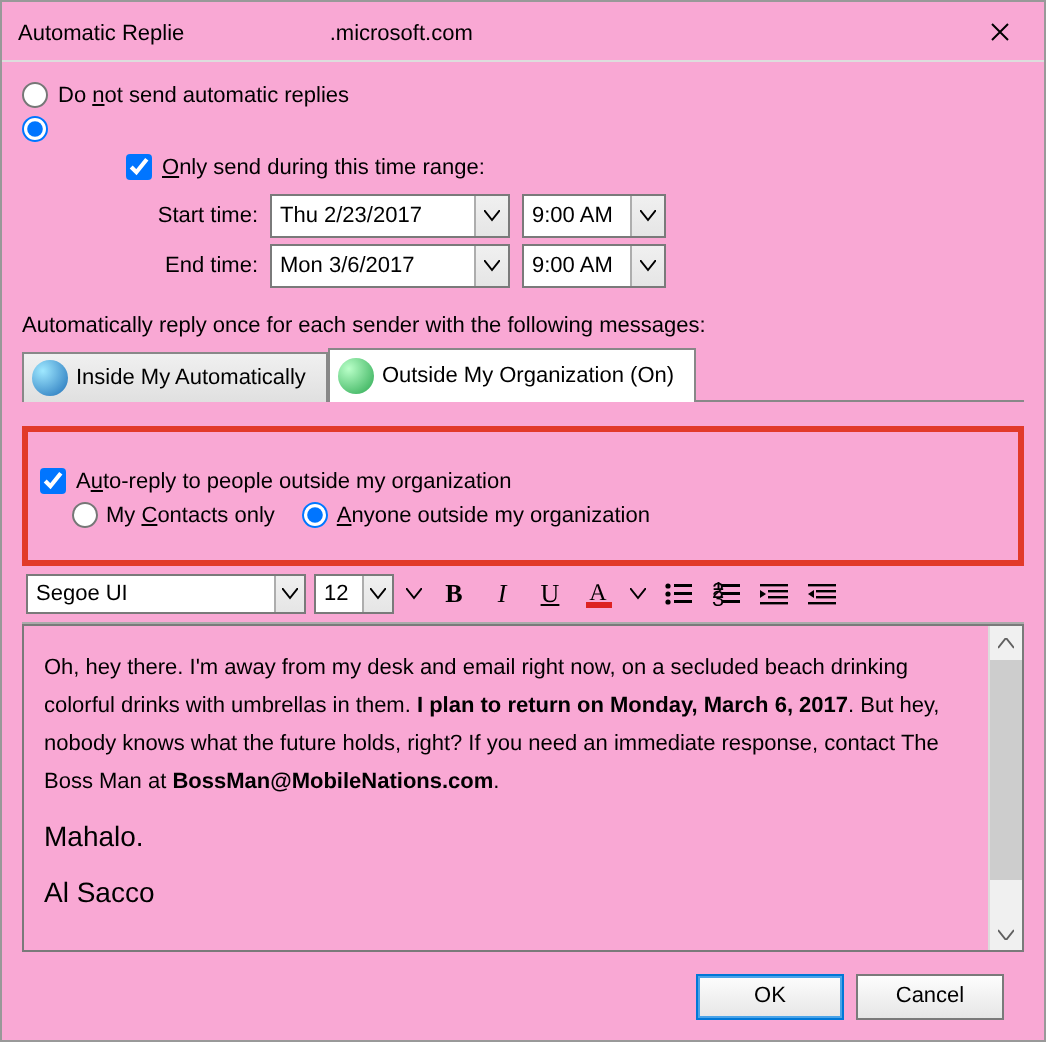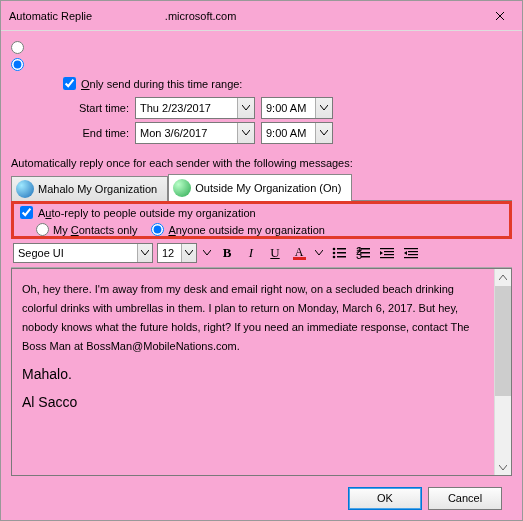--- a/index.html
+++ b/index.html
@@ -20,37 +20,37 @@
 .combo .dd{position:absolute;right:0;top:0;width:17px;height:100%;border-left:1px solid #adadad;background:linear-gradient(#f0f0f0,#e5e5e5);display:flex;align-items:center;justify-content:center}
 .chev svg{width:8px;height:6px}
 .section-lbl{margin:10px 0 4px 0}
 .tabs{display:flex;align-items:flex-end;position:relative;height:28px;border-bottom:1px solid #888}
 .tab{height:27px;border:1px solid #888;border-bottom:none;display:flex;align-items:center;gap:4px;padding:0 10px 0 4px;background:linear-gradient(#fdfdfd,#e4e4e4);position:relative;top:1px;cursor:pointer}
 .tab.inactive{background:linear-gradient(#f0f0f0,#e0e0e0);top:1px;height:25px}
 .tab.active{background:#fff;z-index:2}
 .tabicon{width:18px;height:18px;border-radius:50%}
 .tabicon.blue{background:radial-gradient(circle at 30% 30%,#9fe8ff,#1e6fb8)}
 .tabicon.green{background:radial-gradient(circle at 30% 30%,#b9ffc8,#2aa850)}
-.highlight{border:3px solid #e23a2a;padding:0 6px;margin-top:0}
+.highlight{border:3px solid #e23a2a;padding:16px 6px;margin-top:12px}
 .opt-row{display:flex;align-items:center;gap:5px;margin:2px 0}
 .opt-radio-row{display:flex;align-items:center;gap:4px;margin:4px 0 0 16px}
 .opt-radio-row .grp{display:flex;align-items:center;gap:4px;margin-right:10px}
 .toolbar{display:flex;gap:4px;padding:4px 2px;border-bottom:1px solid #aaa}
 .tcombo{height:20px;border:1px solid #7a7a7a;background:#fff;display:flex;align-items:center;padding:0 4px;position:relative}
 .tcombo.font{width:140px}
 .tcombo.size{width:40px}
 .tbtn{width:20px;height:20px;display:flex;align-items:center;justify-content:center;cursor:pointer;font-family:"Times New Roman",serif;font-size:13px}
 .tbtn.uline{text-decoration:underline}
 .fontcolor{display:flex;flex-direction:column;align-items:center;justify-content:center;width:20px;height:20px}
 .fontcolor .bar{width:13px;height:3px;background:#d22}
 .bullets svg,.numlist svg,.indent svg{width:14px;height:12px}
 .msgwrap{flex:1;border:1px solid #7a7a7a;margin-top:0;display:flex;overflow:hidden}
 .msg{flex:1;padding:10px;font-size:14px;line-height:1.35;overflow:hidden}
 .msg p{font-size:14px;margin-bottom:10px}
-.msg .bold{font-weight:400}
+.msg .bold{font-weight:700}
 .scroll{width:17px;background:#f0f0f0;border-left:1px solid #dcdcdc;display:flex;flex-direction:column}
 .scroll .btn{height:17px;background:#f0f0f0;display:flex;align-items:center;justify-content:center}
 .scroll .thumb{flex:0 0 110px;background:#cdcdcd;margin:0}
 .scroll .track{flex:1}
 .footer{height:44px;display:flex;align-items:center;padding:0 10px;gap:6px;border-top:0}
 .footer .spacer{flex:1}
 .btn3d{height:23px;border:1px solid #7a7a7a;background:linear-gradient(#fdfdfd,#e6e6e6);padding:0 14px;cursor:pointer;font-size:11px}
 .btn3d.default{border:1px solid #0078d7;box-shadow:inset 0 0 0 1px #4aa3e8}
 .u{text-decoration:underline}
 .tiny-dd{width:12px;height:20px;display:flex;align-items:center;justify-content:center;cursor:pointer}
@@ -68,20 +68,21 @@
     <div class="close">
       <svg width="10" height="10" viewBox="0 0 10 10">
           <path d="M1 1 L9 9 M9 1 L1 9" stroke="#000" stroke-width="1"></path>
         </svg>
     </div>
   </div>
 
   <div class="body">
     <label class="radio-row">
       <input type="radio" name="m" style="">
+      <span>Do <span class="u">n</span>ot send automatic replies</span>
     </label>
     <label class="radio-row">
       <input type="radio" name="m" checked="" style="">
     </label>
 
     <label class="chk-row">
       <input type="checkbox" checked="" style="">
       <span><span class="u">O</span>nly send during this time range:</span>
     </label>
 
@@ -124,21 +125,21 @@
             </div>
         </div>
       </div>
     </div>
 
     <div class="section-lbl">Automatically reply once for each sender with the following messages:</div>
 
     <div class="tabs">
       <div class="tab inactive">
         <div class="tabicon blue"></div>
-        <span>Mahalo My Organization</span>
+        <span>Inside My Automatically</span>
       </div>
       <div class="tab active">
         <div class="tabicon green"></div>
         <span>Outside My Organization (On)</span>
       </div>
     </div>
 
     <div class="highlight">
       <label class="opt-row">
         <input type="checkbox" checked="" style="">

